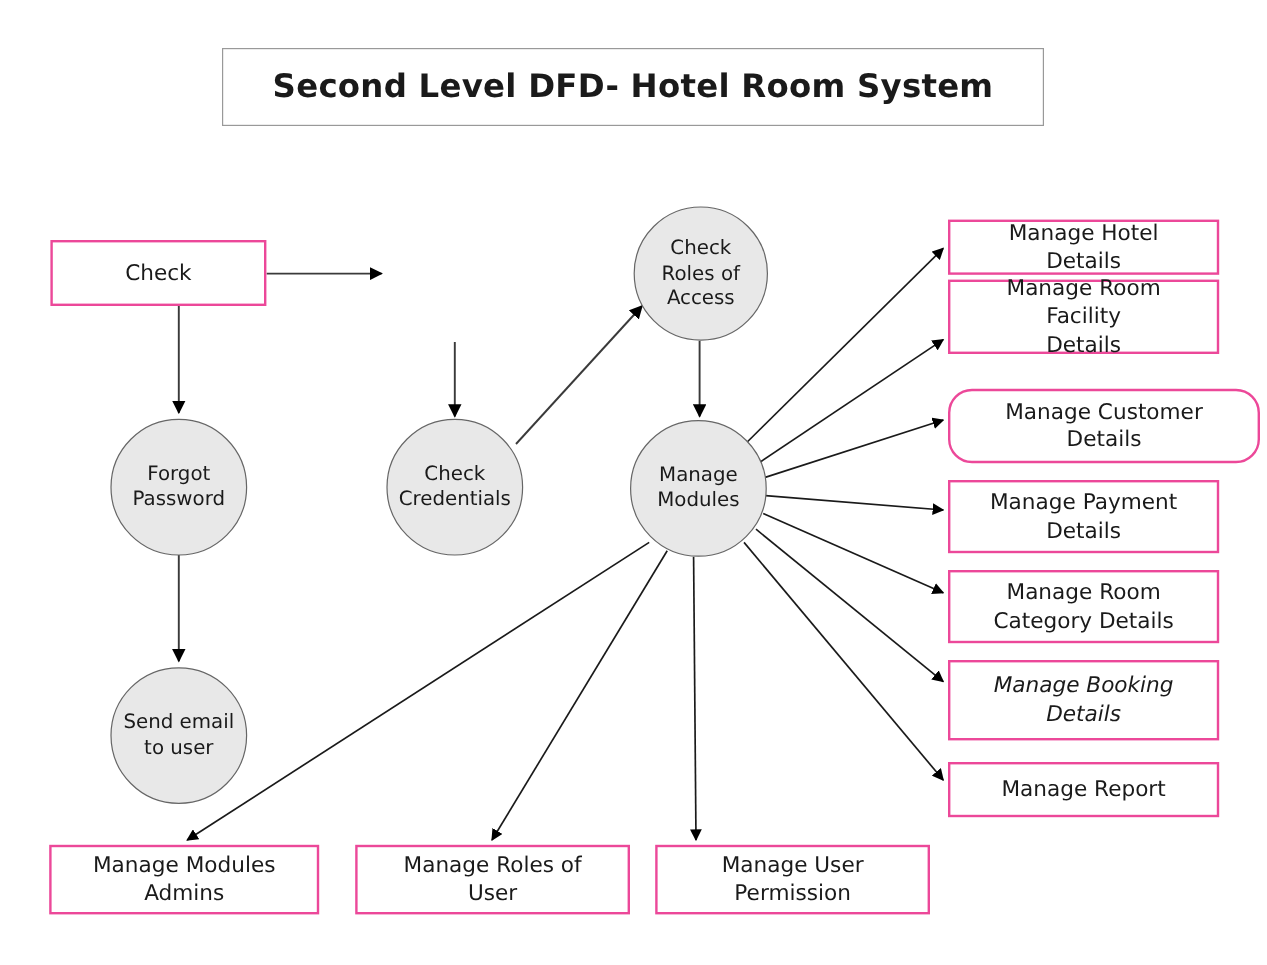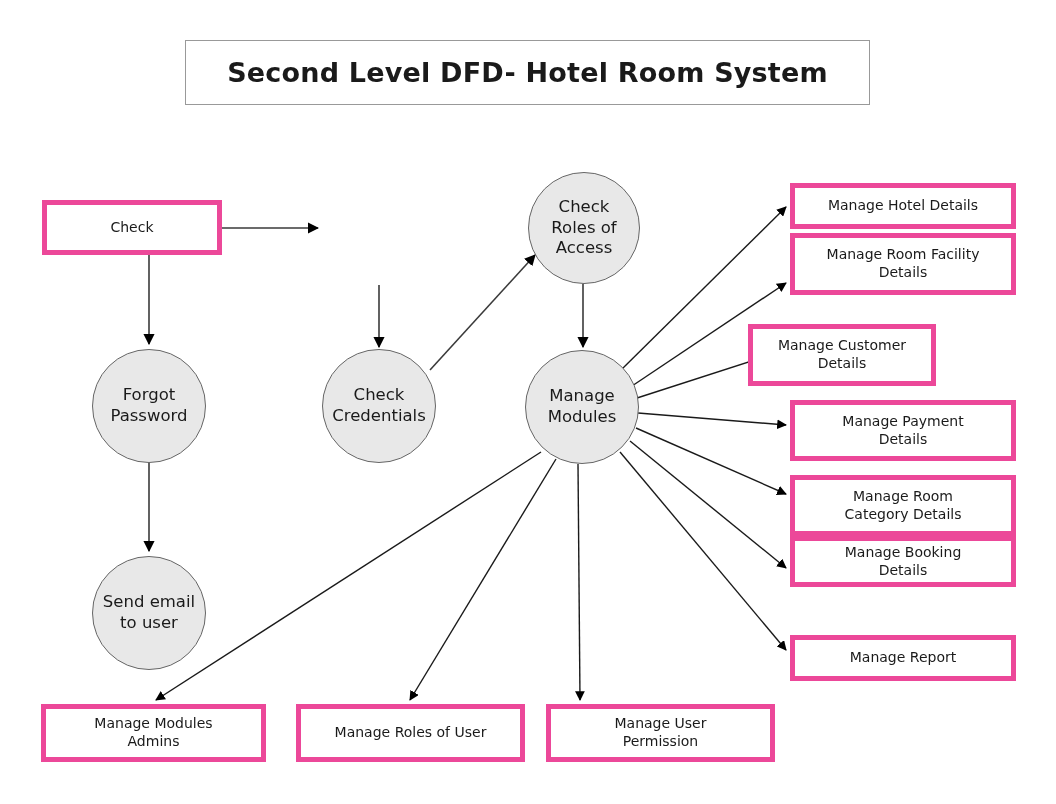--- a/index.html
+++ b/index.html
@@ -35,23 +35,23 @@
     color: #1a1a1a;
   }
   .title-box {
     border: 1px solid #999999;
     background: #ffffff;
     font-weight: bold;
     font-size: 27px;
     letter-spacing: 0.2px;
   }
   .ext-box {
-    border: 5px solid #ec4899;
+    border: 2px solid #ec4899;
     background: #ffffff;
-    font-size: 14px;
+    font-size: 18px;
     line-height: 1.28;
     padding: 2px 22px;
   }
   .proc-circle {
     border: 1px solid #666666;
     background: #e8e8e8;
     border-radius: 50%;
     font-size: 16.5px;
     line-height: 1.25;
     padding: 0 6px;
@@ -139,36 +139,36 @@
 
   <div class="node ext-box" style="left:790px; top:183px; width:226px; height:46px;">
     <span class="node-label">Manage Hotel Details</span>
   </div>
 
   <div class="node ext-box" style="left:790px; top:233px; width:226px; height:62px;">
     <span class="node-label">Manage Room Facility
 Details</span>
   </div>
 
-  <div class="node ext-box" style="left:748px; top:324px; width:188px; height:62px;">
+  <div class="node ext-box" style="left:790px; top:324px; width:260px; height:62px;border-radius:20px;">
     <span class="node-label">Manage Customer
 Details</span>
   </div>
 
   <div class="node ext-box" style="left:790px; top:400px; width:226px; height:61px;">
     <span class="node-label">Manage Payment
 Details</span>
   </div>
 
   <div class="node ext-box" style="left:790px; top:475px; width:226px; height:61px;">
     <span class="node-label">Manage Room
 Category Details</span>
   </div>
 
-  <div class="node ext-box" style="left:790px; top:536px; width:226px; height:51px;">
+  <div class="node ext-box" style="left:790px; top:550px; width:226px; height:67px;font-style:italic;">
     <span class="node-label">Manage Booking
 Details</span>
   </div>
 
   <div class="node ext-box" style="left:790px; top:635px; width:226px; height:46px;">
     <span class="node-label">Manage Report</span>
   </div>
 
   <div class="node ext-box" style="left:41px; top:704px; width:225px; height:58px;">
     <span class="node-label">Manage Modules

